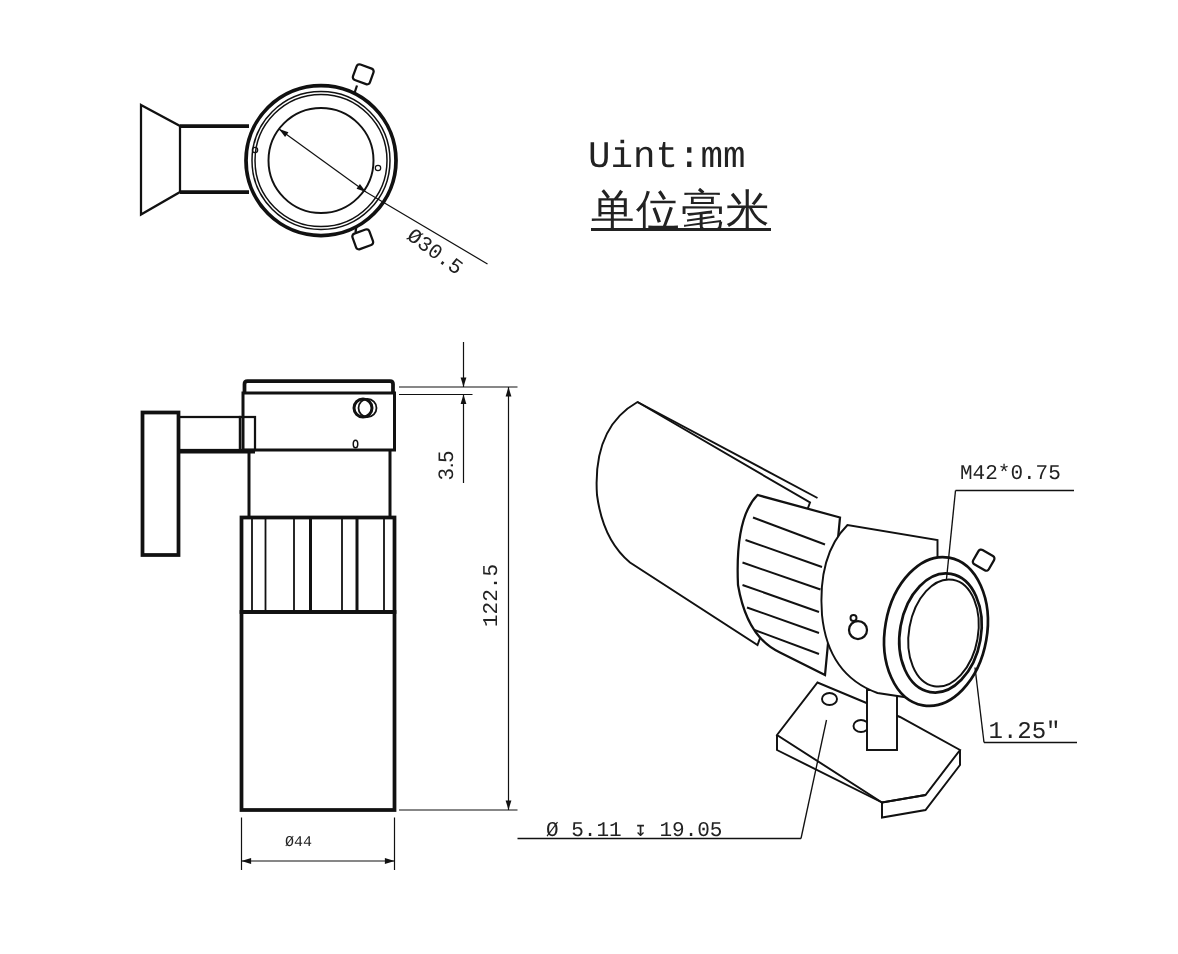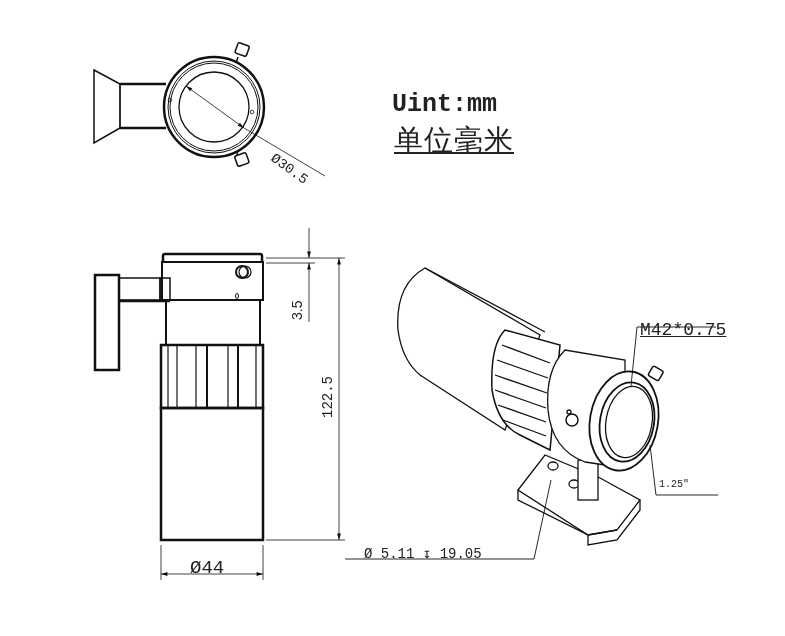--- a/index.html
+++ b/index.html
@@ -1,28 +1,28 @@
 <!DOCTYPE html>
 <html><head>
 <meta charset="utf-8">
 <style>
   html,body{margin:0;padding:0;background:#fff;}
   #canvas{position:relative;width:785px;height:636px;background:#fff;overflow:hidden;font-family:"DejaVu Serif","Liberation Serif",serif;color:#222;}
   svg{position:absolute;left:0;top:0;}
   .lbl{position:absolute;white-space:nowrap;color:#222;font-family:"Liberation Mono","DejaVu Sans Mono",monospace;}
-  .unit1{left:392px;top:90px;font-size:25px;letter-spacing:0px;font-weight:bold;}
+  .unit1{left:392px;top:90px;font-size:25px;letter-spacing:0px;}
   .unit2{left:394px;top:121px;font-size:29px;font-family:"DejaVu Sans","Liberation Sans",sans-serif;letter-spacing:1px;text-decoration:underline;}
   .d305{left:277px;top:150px;font-size:14px;transform:rotate(36deg);transform-origin:left top;}
   .d35{left:289px;top:320px;font-size:14px;transform:rotate(-90deg);transform-origin:left top;font-family:"Liberation Sans",sans-serif;}
   .d1225{left:320px;top:418px;font-size:14px;transform:rotate(-90deg);transform-origin:left top;}
-  .d44{left:190px;top:557px;font-size:19px;}
+  .d44{left:190px;top:557px;font-size:10px;}
   .note1{left:364px;top:521px;font-size:14px;margin-top:24px;}
   .note2{left:347px;top:540px;font-size:14px;}
-  .m42{left:640px;top:320px;font-size:18px;text-decoration:underline;}
-  .in125{left:659px;top:479px;font-size:10px;}
+  .m42{left:640px;top:308px;font-size:14px;}
+  .in125{left:659px;top:479px;font-size:16px;}
 </style>
 </head>
 <body>
 
 <div id="canvas">
 <svg width="785" height="636" viewBox="0 0 785 636">
   <defs>
     <marker id="ar" viewBox="0 0 10 10" refX="10" refY="5" markerWidth="10" markerHeight="8" orient="auto-start-reverse">
       <path d="M0,2 L10,5 L0,8 z" fill="#111"></path>
     </marker>

